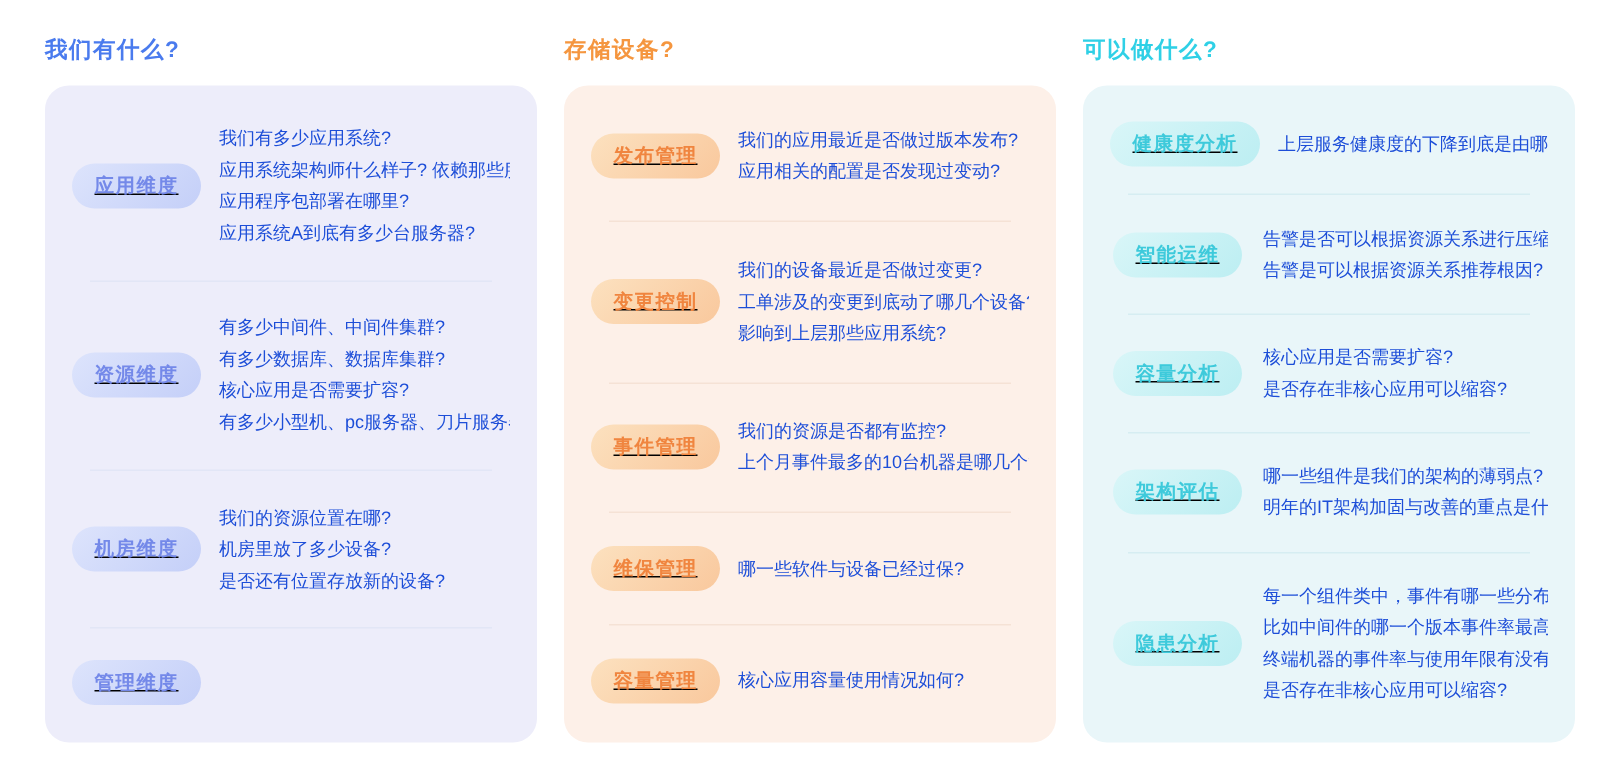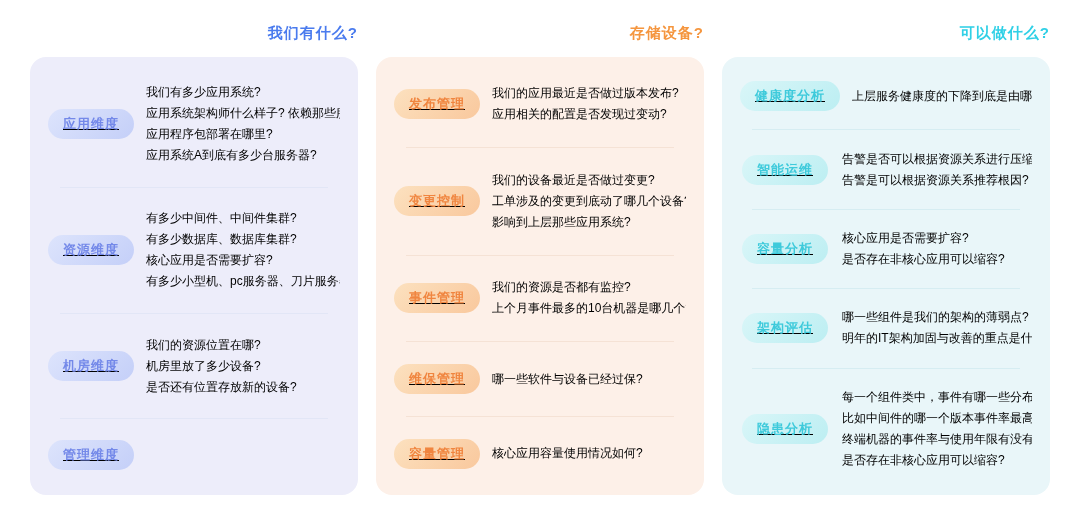--- a/index.html
+++ b/index.html
@@ -12,21 +12,21 @@
     padding: 14px 30px 24px 30px;
     height: 519px;
   }
   .column {
     flex: 1 1 0;
     display: flex;
     flex-direction: column;
     min-width: 0;
   }
   .col-title {
-    text-align: right;
+    text-align: left;
     font-size: 15px;
     font-weight: bold;
     letter-spacing: 1px;
     color: var(--title-color);
     padding: 10px 0 14px 0;
   }
   .panel {
     flex: 1;
     background: var(--panel-bg);
     border-radius: 16px;
@@ -55,21 +55,21 @@
     letter-spacing: 1px;
     padding: 6px 15px;
     border-radius: 999px;
     white-space: nowrap;
   }
   .questions {
     margin-left: 12px;
     min-width: 0;
   }
   .question {
-    color: #000000;
+    color: #1d4ed8;
     font-size: 12px;
     line-height: 21px;
     white-space: nowrap;
     overflow: hidden;
   }
   .divider {
     height: 1px;
     background: var(--divider-color);
     margin: 6px 14px;
     flex: none;

